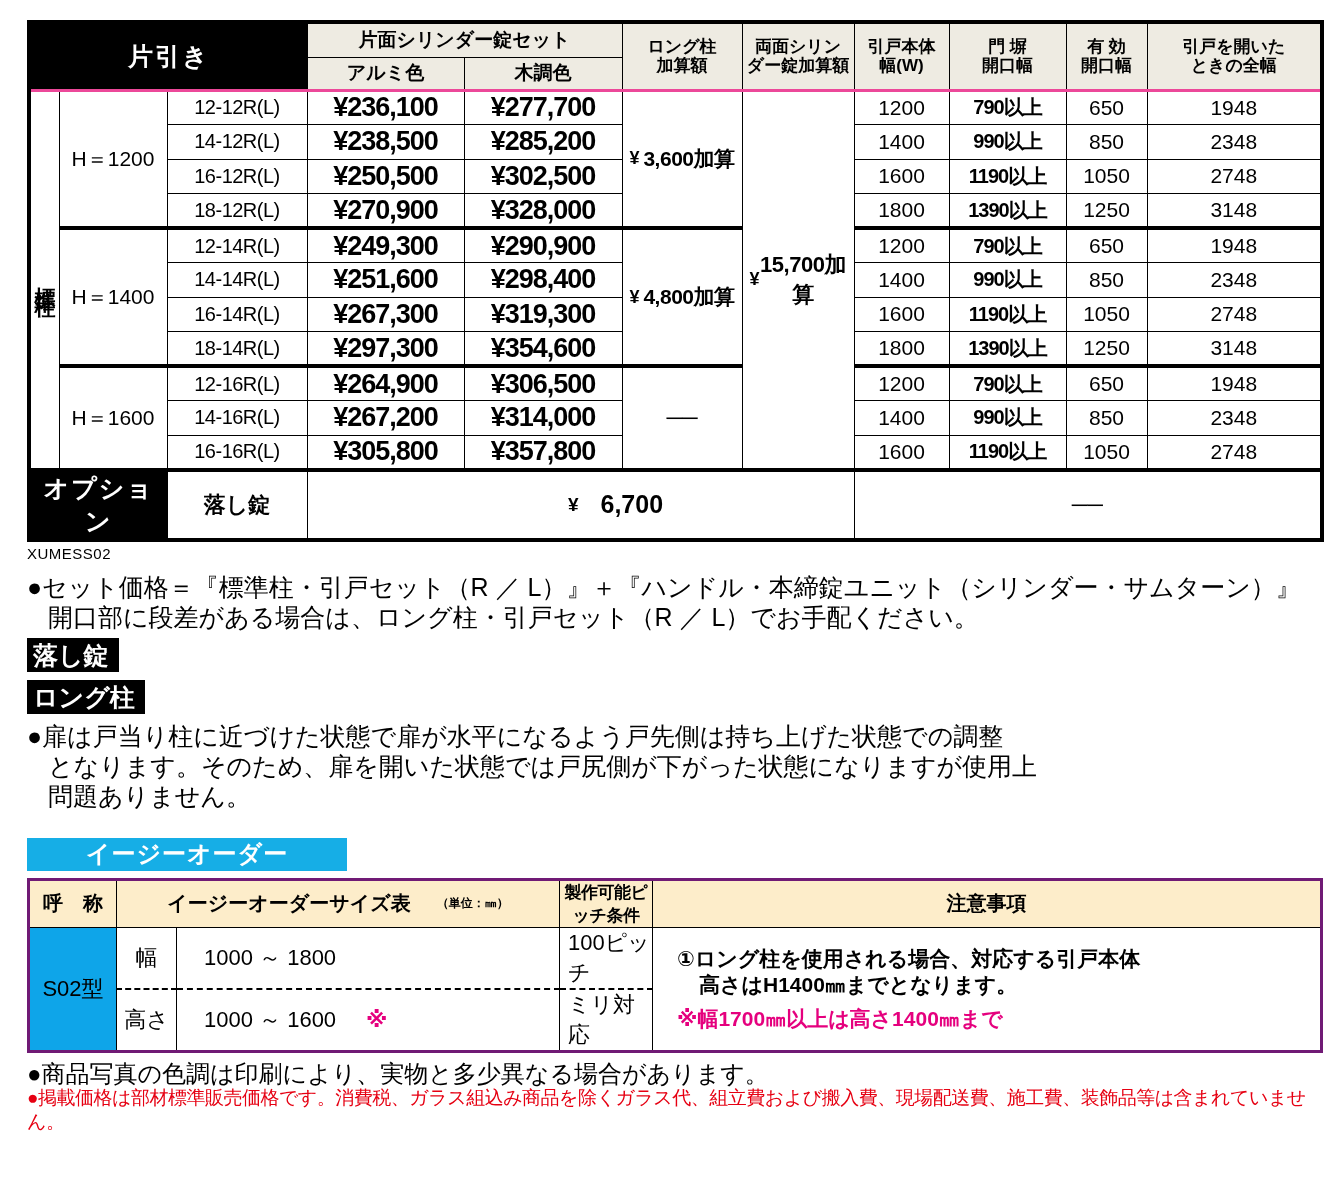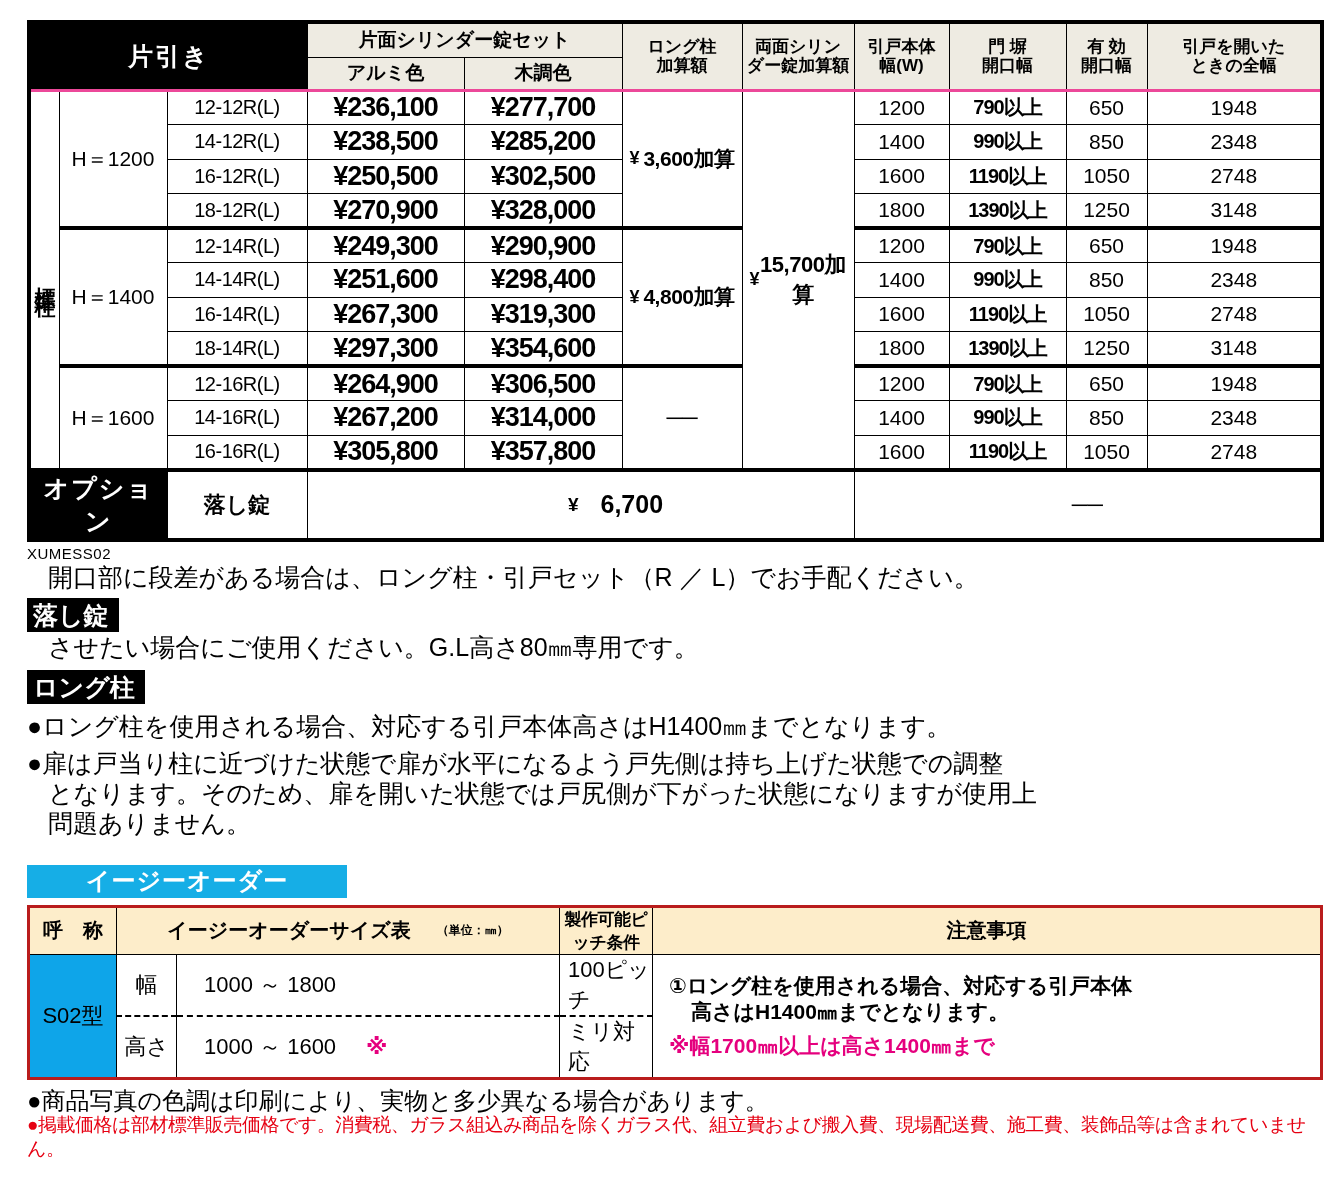--- a/index.html
+++ b/index.html
@@ -46,35 +46,35 @@
   
   .note { font-size:25px; line-height:30px; color:#000; letter-spacing:0; }
   .note.cont { padding-left:21px; }
   .nb1 { margin-top:10px; }
   .tag { display:inline-block; background:#000; color:#fff; font-weight:bold; font-size:25px; line-height:34px; padding:0 10px 0 6px; margin-top:6px; }
   .tag2 { margin-top:8px; }
   .nset { margin-top:7px; }
 
   
   .banner { margin-top:27px; width:320px; height:33px; background:#16aee6; color:#fff; font-weight:bold; font-size:24px; letter-spacing:1px; display:flex; align-items:center; justify-content:center; }
-  table.easy { border-collapse:collapse; table-layout:fixed; width:1293px; border:3px solid #b91c1c; margin-top:7px; }
+  table.easy { border-collapse:collapse; table-layout:fixed; width:1293px; border:3px solid #701a75; margin-top:7px; }
   table.easy td { border:1.5px solid #000; vertical-align:middle; overflow:hidden; }
   tr.ehr { height:38px; }
   tr.edr { height:54px; }
   td.ehdr { background:#fdedca; text-align:center; font-weight:bold; font-size:20px; }
   .sizehdr { display:flex; align-items:center; justify-content:center; gap:26px; }
   .sizehdr .unit { font-size:12px; }
   td.ehdr.pitchh { font-size:17px; letter-spacing:-0.5px; }
   td.namecell { background:#0ea5e9; text-align:center; font-size:22px; }
   td.dimcell { text-align:center; font-size:22px; }
   td.rangecell { font-size:22px; padding-left:27px; }
   .mark { color:#e5007e; font-weight:bold; margin-left:30px; font-size:22px; }
   td.pitchcell { font-size:22px; padding-left:8px; }
   tr.edr2 td.dashed { border-top:2px dashed #000; }
-  td.cautioncell { padding:6px 10px 4px 16px; vertical-align:top; }
+  td.cautioncell { padding:6px 10px 4px 24px; vertical-align:top; }
   .caut-black { font-size:21px; font-weight:bold; line-height:26px; }
   .caut-black.ind { padding-left:22px; }
   .caut-pink { font-size:21px; font-weight:bold; color:#e5007e; margin-top:7px; }
 
   
   .footnotes { margin-top:9px; }
   .fnote { font-size:24px; line-height:24px; color:#000; }
   .fnote.red { color:#e60012; font-size:19px; letter-spacing:-0.5px; }
 </style>
 </head>
@@ -264,27 +264,26 @@
               <span class="amt">6,700</span>
             </div>
         </td>
         <td class="dashcell" colspan="4">──</td>
       </tr>
     </tbody>
   </table>
 
   <div class="code">XUMESS02</div>
 
+  <div class="note nb1">●セット価格＝『標準柱・引戸セット（R ／ L）』＋『ハンドル・本締錠ユニット（シリンダー・サムターン）』</div>
   <div class="note cont">開口部に段差がある場合は、ロング柱・引戸セット（R ／ L）でお手配ください。</div>
 
   <div><span class="tag">落し錠</span></div>
-  <div class="note cont">させたい場合にご使用ください。G.L高さ80㎜専用です。</div>
 
   <div><span class="tag tag2">ロング柱</span></div>
-  <div class="note nset">●ロング柱を使用される場合、対応する引戸本体高さはH1400㎜までとなります。</div>
   <div class="note nset">●扉は戸当り柱に近づけた状態で扉が水平になるよう戸先側は持ち上げた状態での調整</div>
   <div class="note cont">となります。そのため、扉を開いた状態では戸尻側が下がった状態になりますが使用上</div>
   <div class="note cont">問題ありません。</div>
 
   <div class="banner">イージーオーダー</div>
 
   <table class="easy">
     <colgroup>
       <col style="width:88px">
         <col style="width:60px">

